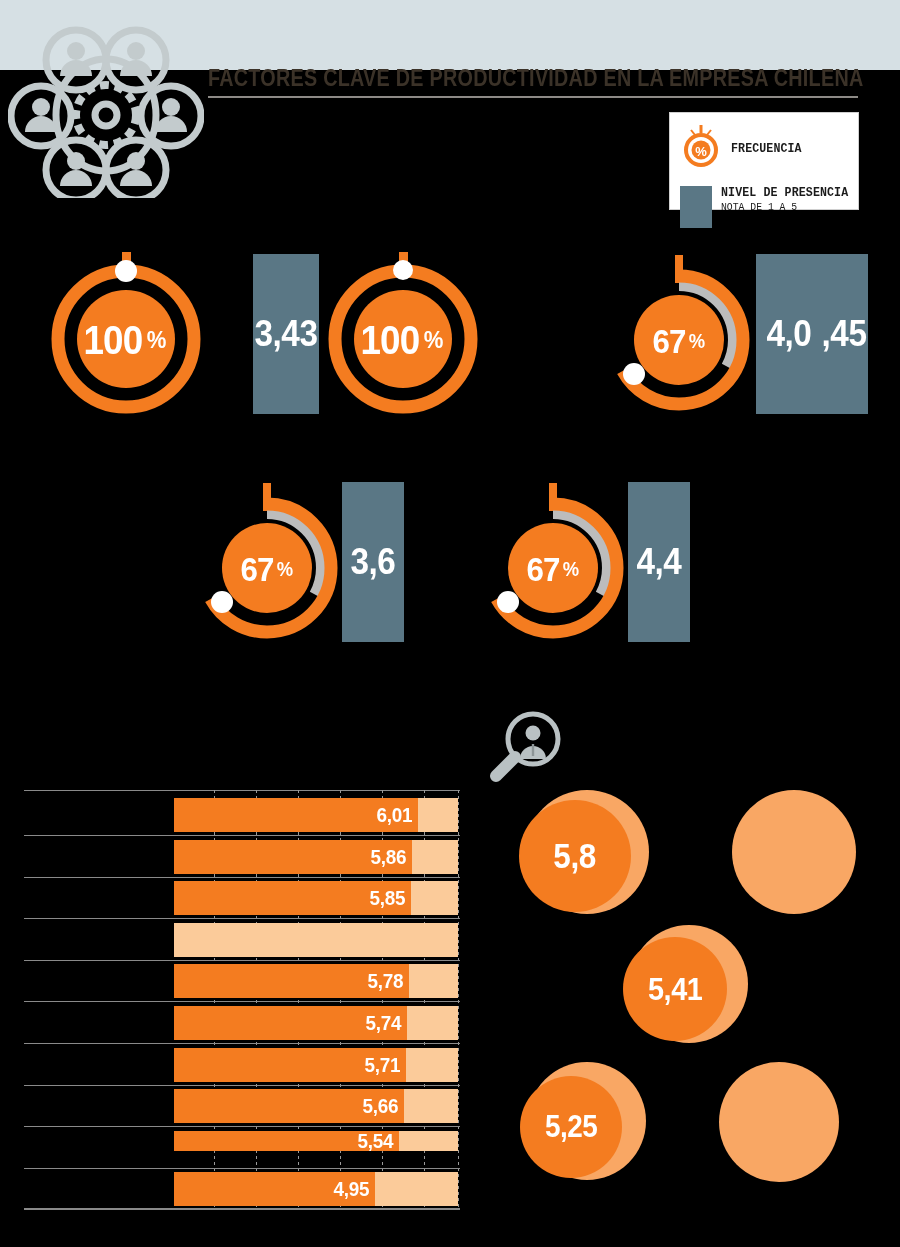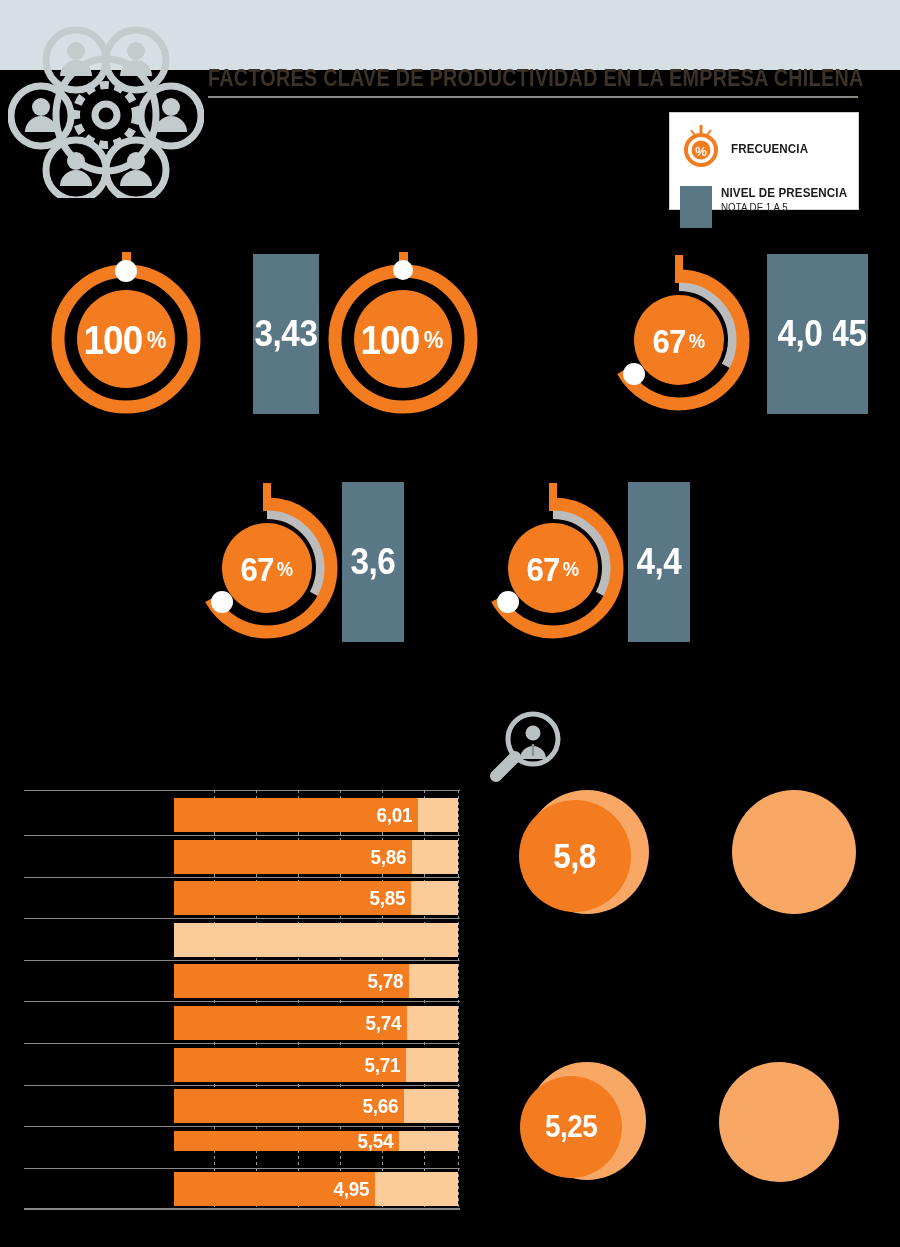--- a/index.html
+++ b/index.html
@@ -40,21 +40,21 @@
 
   
   .legend {
     position: absolute; left: 669px; top: 112px; width: 190px; height: 98px;
     background: #ffffff; border: 1px solid #cfcfcf;
     padding: 8px 10px;
   }
   .legend-row { display: flex; align-items: center; gap: 9px; }
   .legend-row.r1 { margin-top: 2px; }
   .legend-row.r2 { margin-top: 11px; align-items: flex-start; }
-  .legend-txt-wrap { display: flex; flex-direction: column; justify-content: flex-start; }
+  .legend-txt-wrap { display: flex; flex-direction: column; justify-content: flex-start; font-family: Liberation Mono, monospace; }
   .legend-label {
     color: #1b1b1b; font-weight: 700; font-size: 12.5px;
     letter-spacing: 0.1px; transform: scaleX(0.93); transform-origin: left center;
     white-space: nowrap;
   }
   .legend-sub {
     color: #1b1b1b; font-weight: 400; font-size: 10.5px;
     transform: scaleX(0.93); transform-origin: left center; white-space: nowrap;
     margin-top: 1px;
   }
@@ -217,21 +217,21 @@
         <circle cx="78" cy="18" r="10" fill="#ffffff"></circle>
       </svg>
       <div class="donut-pct" style="left:-4px; top:3px;">
         <span class="pct-num">100</span>
         <span class="pct-sym">%</span>
       </div>
     </div>
   </div>
 
   <div class="kpi kpi-sm" style="left:600px; top:252px; width:260px; height:165px;">
-    <div class="kpi-bar" style="left:156px; top:2px; width:66px; height:160px;margin-left:11px;">
+    <div class="kpi-bar" style="left:156px; top:2px; width:66px; height:160px;">
       <span class="kpi-bar-val">4,0</span>
     </div>
     <div class="donut" style="width:160px; height:170px;">
       <svg width="160" height="170" viewBox="0 0 160 170">
         <rect x="75" y="3" width="8" height="28" fill="#f47c20"></rect>
         <circle cx="79" cy="88" r="54" fill="none" stroke="#bcbcbc" stroke-width="10" stroke-dasharray="112 227" stroke-dashoffset="0" transform="rotate(-90 79 88)"></circle>
         <circle cx="79" cy="88" r="64" fill="none" stroke="#f47c20" stroke-width="13" stroke-dasharray="269 133" transform="rotate(-90 79 88)"></circle>
         <circle cx="79" cy="88" r="45" fill="#f47c20"></circle>
         <circle cx="34" cy="122" r="11" fill="#ffffff"></circle>
       </svg>
@@ -378,20 +378,26 @@
     <div class="bub-outer" style="width:124px; height:124px; left:6px; top:0px;"></div>
     <div class="bub-inner" style="width:112px; height:112px; left:0px; top:10px;">
       <span class="bub-val" style="font-size:35px;">5,8</span>
     </div>
   </div>
 
   <div class="bubble" style="left:725px; top:790px; width:134px; height:134px;">
     <div class="bub-outer" style="width:124px; height:124px; left:7px; top:0px;"></div>
   </div>
 
+  <div class="bubble" style="left:623px; top:925px; width:130px; height:130px;">
+    <div class="bub-outer" style="width:118px; height:118px; left:7px; top:0px;"></div>
+    <div class="bub-inner" style="width:104px; height:104px; left:0px; top:12px;">
+      <span class="bub-val" style="font-size:32px;">5,41</span>
+    </div>
+  </div>
 
   <div class="bubble" style="left:520px; top:1062px; width:130px; height:130px;text-align:right;">
     <div class="bub-outer" style="width:118px; height:118px; left:8px; top:0px;"></div>
     <div class="bub-inner" style="width:102px; height:102px; left:0px; top:14px;">
       <span class="bub-val" style="font-size:31px;">5,25</span>
     </div>
   </div>
 
   <div class="bubble" style="left:719px; top:1062px; width:130px; height:130px;">
     <div class="bub-outer" style="width:120px; height:120px; left:0px; top:0px;"></div>

